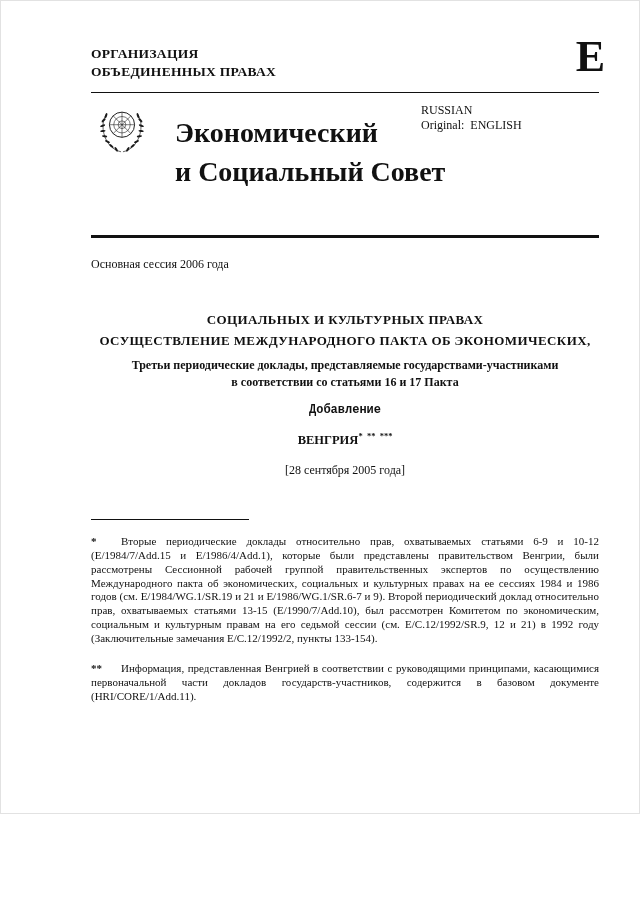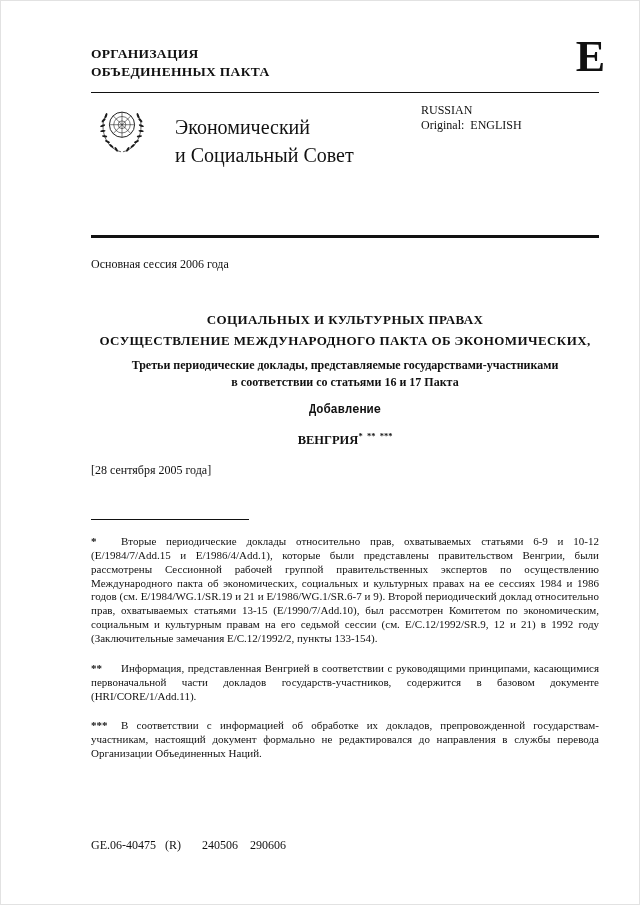--- a/index.html
+++ b/index.html
@@ -5,21 +5,21 @@
 <style>
   * { margin: 0; padding: 0; box-sizing: border-box; }
   html, body { background: #ffffff; }
   body {
     font-family: "Liberation Serif", serif;
     color: #111111;
   }
   .page {
     position: relative;
     width: 640px;
-    height: 905px;
+    height: 814px;
     margin: 0 auto;
     background: #ffffff;
     border: 1px solid #e2e2e2;
     overflow: hidden;
   }
   .abs { position: absolute; }
 
   
   .org-block {
     left: 90px; top: 44px;
@@ -35,22 +35,22 @@
     line-height: 1;
   }
   .rule-thin {
     left: 90px; right: 40px; top: 91px;
     border-top: 1.5px solid #111;
   }
   .emblem-wrap { left: 92px; top: 98px; width: 58px; height: 64px; }
   .emblem { width: 100%; height: 100%; }
   .council {
     left: 174px; top: 112px;
-    font-size: 20px;
-    font-weight: normal;
+    font-size: 28px;
+    font-weight: bold;
     line-height: 1.4;
   }
   .right-info {
     left: 420px; top: 102px;
     font-size: 12px;
     line-height: 1.25;
   }
   .right-info .grp { margin-bottom: 12px; }
   .pre { white-space: pre; }
   .rule-thick {
@@ -59,21 +59,21 @@
   }
 
   
   .session { left: 90px; top: 256px; font-size: 12px; }
   .centerband { left: 90px; right: 40px; text-align: center; }
   .title-block { top: 308px; font-weight: bold; font-size: 13px; line-height: 1.62; letter-spacing: 0.4px; }
   .subtitle-block { top: 356px; font-weight: bold; font-size: 12px; line-height: 1.45; }
   .addendum { top: 402px; font-weight: bold; font-size: 12px; font-family: Liberation Mono, monospace; }
   .country-line { top: 430px; font-weight: bold; font-size: 12.5px; }
   .country-line sup { font-size: 8.5px; white-space: pre; font-weight: bold; }
-  .received { left: 90px; right: 40px; top: 462px; text-align: left; font-size: 12px; }
+  .received { left: 90px; right: 40px; top: 462px; text-align: center; font-size: 12px; }
 
   
   .fn-rule { left: 90px; top: 518px; width: 158px; border-top: 1px solid #111; }
   .footnotes {
     left: 90px; right: 40px; top: 534px;
     font-size: 11px;
     line-height: 1.26;
     text-align: justify;
   }
   .fn + .fn { margin-top: 16px; }
@@ -85,21 +85,21 @@
 
   .footer-line { left: 90px; top: 837px; font-size: 12px; white-space: pre; }
 </style>
 </head>
 <body>
 
 <div class="page">
 
   <div class="abs org-block">
     <div>ОРГАНИЗАЦИЯ</div>
-    <div>ОБЪЕДИНЕННЫХ ПАКТА</div>
+    <div>ОБЪЕДИНЕННЫХ ПРАВАХ</div>
   </div>
 
   <div class="abs letter-e">E</div>
 
   <div class="abs rule-thin"></div>
 
   <div class="abs emblem-wrap">
     <svg class="emblem" viewBox="0 0 120 110" aria-hidden="true">
       <defs>
         <g id="branch">
@@ -168,20 +168,17 @@
 
   <div class="abs fn-rule"></div>
 
   <div class="abs footnotes">
     <p class="fn">
       <span class="fn-marker">*</span><span>Вторые периодические доклады относительно прав, охватываемых статьями 6-9 и 10-12 (E/1984/7/Add.15 и E/1986/4/Add.1), которые были представлены правительством Венгрии, были рассмотрены Сессионной рабочей группой правительственных экспертов по осуществлению Международного пакта об экономических, социальных и культурных правах на ее сессиях 1984 и 1986 годов (см. E/1984/WG.1/SR.19 и 21 и E/1986/WG.1/SR.6-7 и 9).  Второй периодический доклад относительно прав, охватываемых статьями 13-15 (E/1990/7/Add.10), был рассмотрен Комитетом по экономическим, социальным и культурным правам на его седьмой сессии (см. E/C.12/1992/SR.9, 12 и 21) в 1992 году (Заключительные замечания E/C.12/1992/2, пункты 133-154).</span>
     </p>
     <p class="fn">
       <span class="fn-marker">**</span><span>Информация, представленная Венгрией в соответствии с руководящими принципами, касающимися первоначальной части докладов государств-участников, содержится в базовом документе (HRI/CORE/1/Add.11).</span>
     </p>
-    <p class="fn">
-      <span class="fn-marker">***</span><span>В соответствии с информацией об обработке их докладов, препровожденной государствам-участникам, настоящий документ формально не редактировался до направления в службы перевода Организации Объединенных Наций.</span>
-    </p>
   </div>
 
   <div class="abs footer-line">GE.06-40475   (R)       240506    290606</div>
 
 </div>
 
 </body></html>

